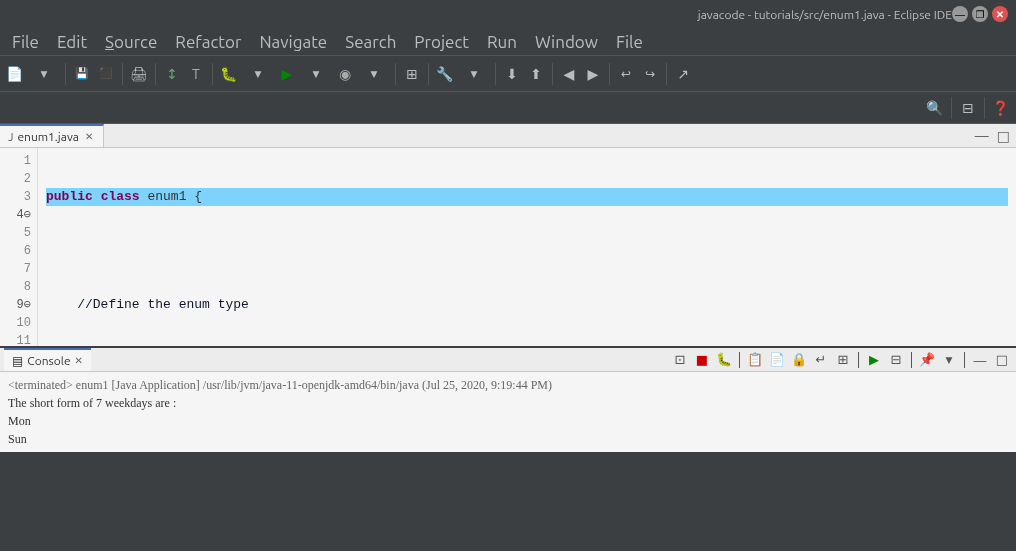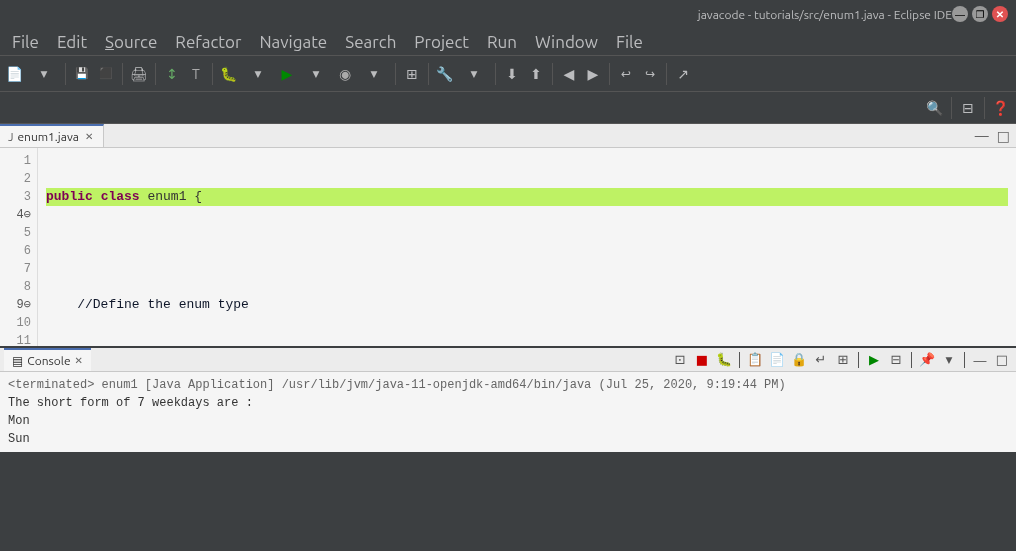--- a/index.html
+++ b/index.html
@@ -136,21 +136,21 @@
       padding: 4px 8px;
       line-height: 18px;
       color: #333;
       white-space: pre;
       flex: 1;
     }
     .code-line { display: block; height: 18px; }
     .kw-public { color: #7f0055; font-weight: bold; }
     .kw-class { color: #7f0055; font-weight: bold; }
     .comment { color: #0f172a; }
-    .highlight-line { background: #bef264; }
+    .highlight-line { background: #7dd3fc; }
 
     
     #console-container {
       background: #f5f5f5;
       display: flex;
       flex-direction: column;
       flex: 1;
       border-top: 2px solid #3c3f41;
     }
     #console-tabs {
@@ -171,21 +171,21 @@
     .console-tab .tab-close { font-size: 10px; color: #666; cursor: pointer; }
     #console-toolbar {
       display: flex; align-items: center; gap: 2px; margin-left: auto;
     }
     .con-btn {
       width: 20px; height: 20px; display: flex; align-items: center; justify-content: center;
       cursor: pointer; color: #555; font-size: 13px; border-radius: 2px;
     }
     #console-output {
       padding: 4px 8px;
-      font-family: Liberation Mono, monospace;
+      font-family: Liberation Serif, serif;
       font-size: 12px;
       color: #333;
       line-height: 18px;
       flex: 1;
       overflow: auto;
       background: #f5f5f5;
     }
     .console-line { display: block; }
     .console-terminated { color: #666; }
   </style>

